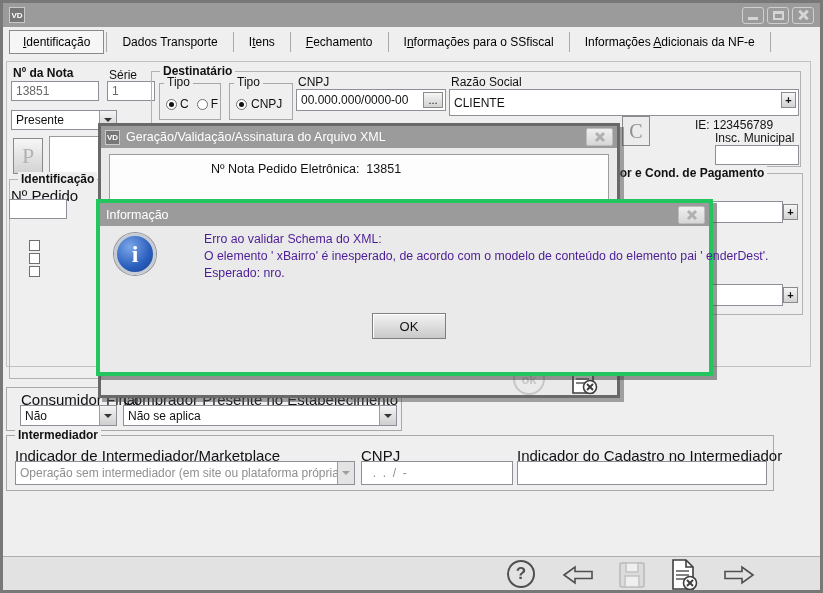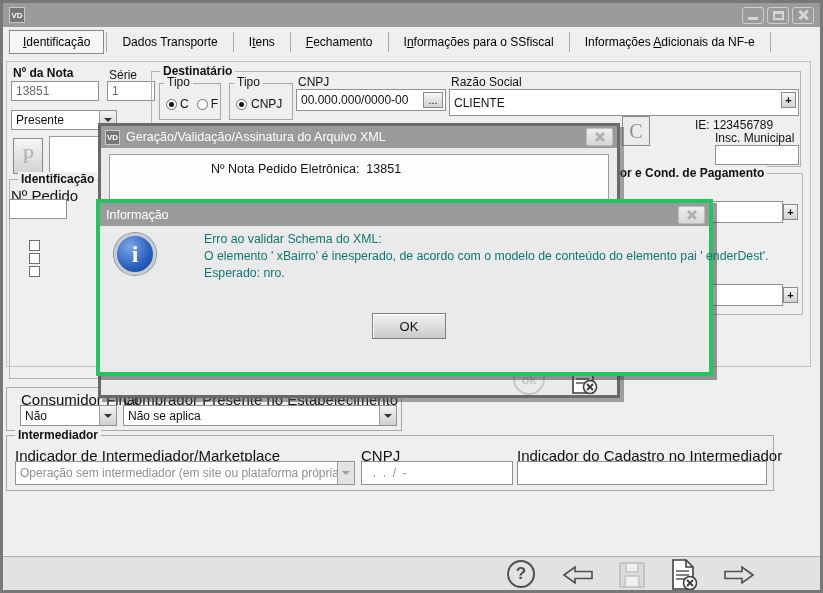--- a/index.html
+++ b/index.html
@@ -69,21 +69,21 @@
                border:2px solid #c6c6c6; color:#c6c6c6; font-weight:bold; font-size:13px;
                display:flex; align-items:center; justify-content:center; }
 
   #err-dialog { position:absolute; left:48px; top:196px; width:617px; height:177px;
                 background:#eaeaea; border:4px solid #22c55e; box-shadow:4px 4px 0 rgba(70,70,70,.55); z-index:50;margin-left:45px; }
   #err-icon { position:absolute; left:14px; top:30px; width:42px; height:42px; border-radius:50%;
               background:radial-gradient(circle at 35% 30%, #7aa6e8, #2a5ebd 60%, #173f8f);
               border:3px solid #c7cbd2; box-shadow:0 0 0 1px #8d929b; color:#fff;
               font-family:"Liberation Serif", serif; font-weight:bold; font-size:24px;
               display:flex; align-items:center; justify-content:center; }
-  #err-text { position:absolute; left:104px; top:28px; font-size:12.3px; line-height:17px; color:#0f766e; white-space:nowrap; }
+  #err-text { position:absolute; left:104px; top:28px; font-size:12.3px; line-height:17px; color:#4c1d95; white-space:nowrap; }
   #err-ok { position:absolute; left:272px; top:110px; width:74px; height:26px;
             background:linear-gradient(#f3f3f3,#c9c9c9); border:1px solid #7f7f7f;
             box-shadow:inset 1px 1px 0 #fff; font-size:13px; display:flex; align-items:center; justify-content:center; }
 
   
   .toolbar { position:absolute; left:0; right:0; top:553px; height:37px; background:#e2e2e2;
              border-top:1px solid #aeaeae; }
   .tool-ic { position:absolute; top:557px; }
   .help-circle { width:28px; height:28px; border-radius:50%; border:2px solid #4f4f4f; color:#4f4f4f;
                  font-size:17px; font-weight:bold; display:flex; align-items:center; justify-content:center; }

